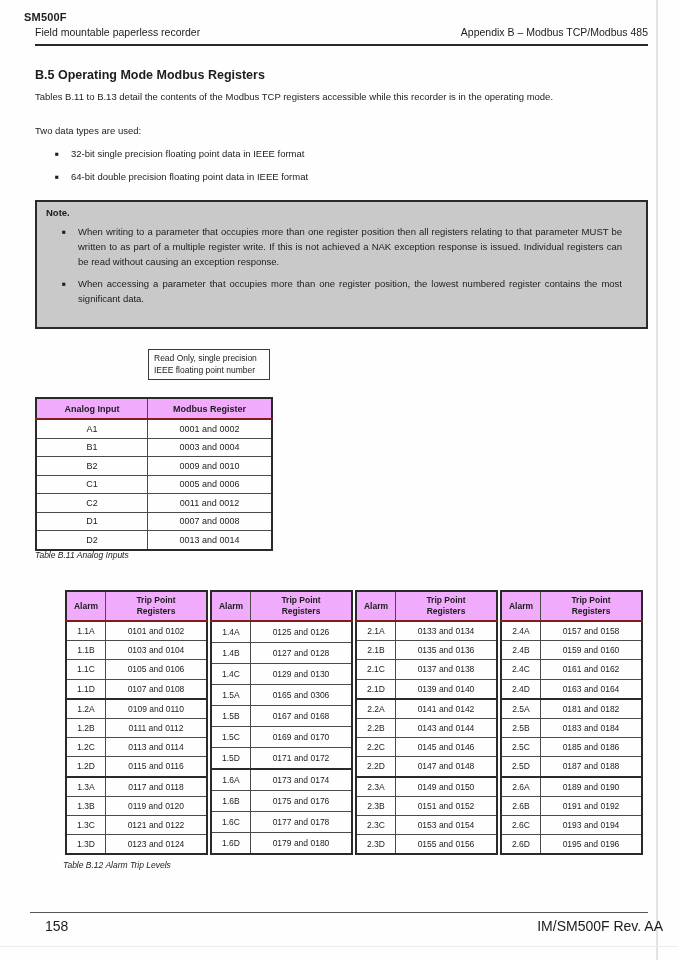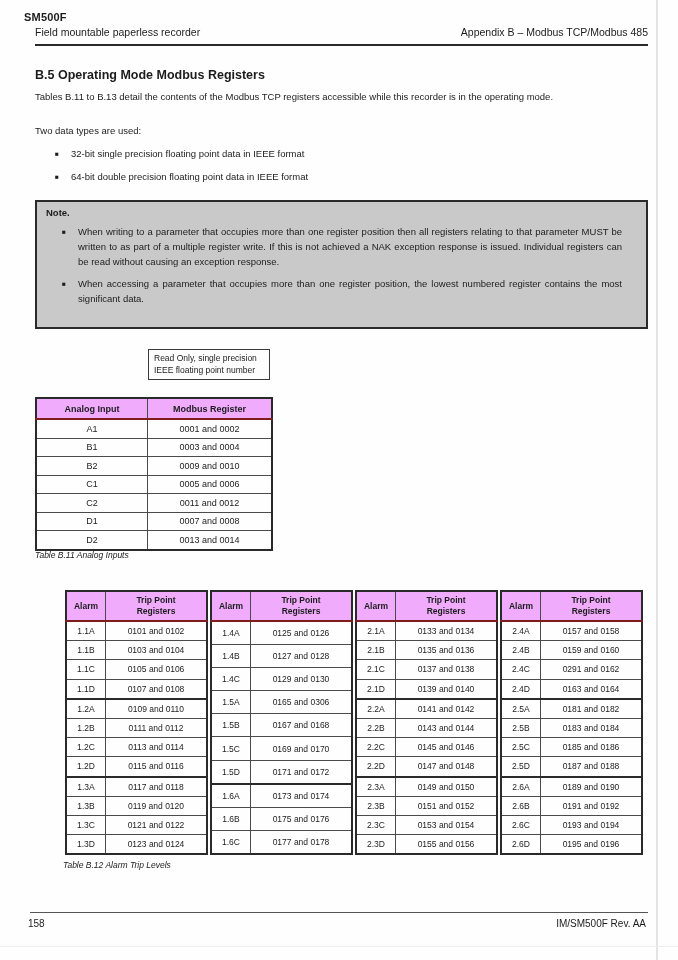--- a/index.html
+++ b/index.html
@@ -62,21 +62,21 @@
   .alarm-table .col-alarm { width:38px; }
   .alarm-table .col-trip { width:100px; }
   .alarm-table tr.group-end td { border-bottom:2px solid #2a2a2a; }
 
   .caption { position:absolute; font-size:8.5px; font-style:italic; color:#222; }
   .caption-b11 { left:35px; top:550px; }
   .caption-b12 { left:33px; top:860px;margin-left:30px; }
 
   
   .footer-rule { position:absolute; left:30px; top:912px; width:618px; height:1px; background:#555; }
-  .footer { position:absolute; left:28px; top:918px; width:618px; display:flex; justify-content:space-between; font-size:10px; }
+  .footer { position:absolute; left:45px; top:918px; width:618px; display:flex; justify-content:space-between; font-size:14px; }
 </style>
 </head>
 <body>
 
 <div class="page">
   <div class="scan-edge-right"></div>
   <div class="scan-edge-bottom"></div>
 
   <div class="hdr-product">SM500F</div>
   <div class="hdr-row">
@@ -247,20 +247,24 @@
             <td>0173 and 0174</td>
           </tr>
           <tr>
             <td>1.6B</td>
             <td>0175 and 0176</td>
           </tr>
           <tr>
             <td>1.6C</td>
             <td>0177 and 0178</td>
           </tr>
+          <tr class="group-end">
+            <td>1.6D</td>
+            <td>0179 and 0180</td>
+          </tr>
         </tbody>
     </table>
     <table class="alarm-table tbl-outer">
       <thead>
         <tr>
           <th class="col-alarm">Alarm</th>
           <th class="col-trip">Trip Point
 Registers</th>
         </tr>
       </thead>
@@ -327,21 +331,21 @@
           <tr>
             <td>2.4A</td>
             <td>0157 and 0158</td>
           </tr>
           <tr>
             <td>2.4B</td>
             <td>0159 and 0160</td>
           </tr>
           <tr>
             <td>2.4C</td>
-            <td>0291 and 0162</td>
+            <td>0161 and 0162</td>
           </tr>
           <tr class="group-end">
             <td>2.4D</td>
             <td>0163 and 0164</td>
           </tr>
           <tr>
             <td>2.5A</td>
             <td>0181 and 0182</td>
           </tr>
           <tr>

